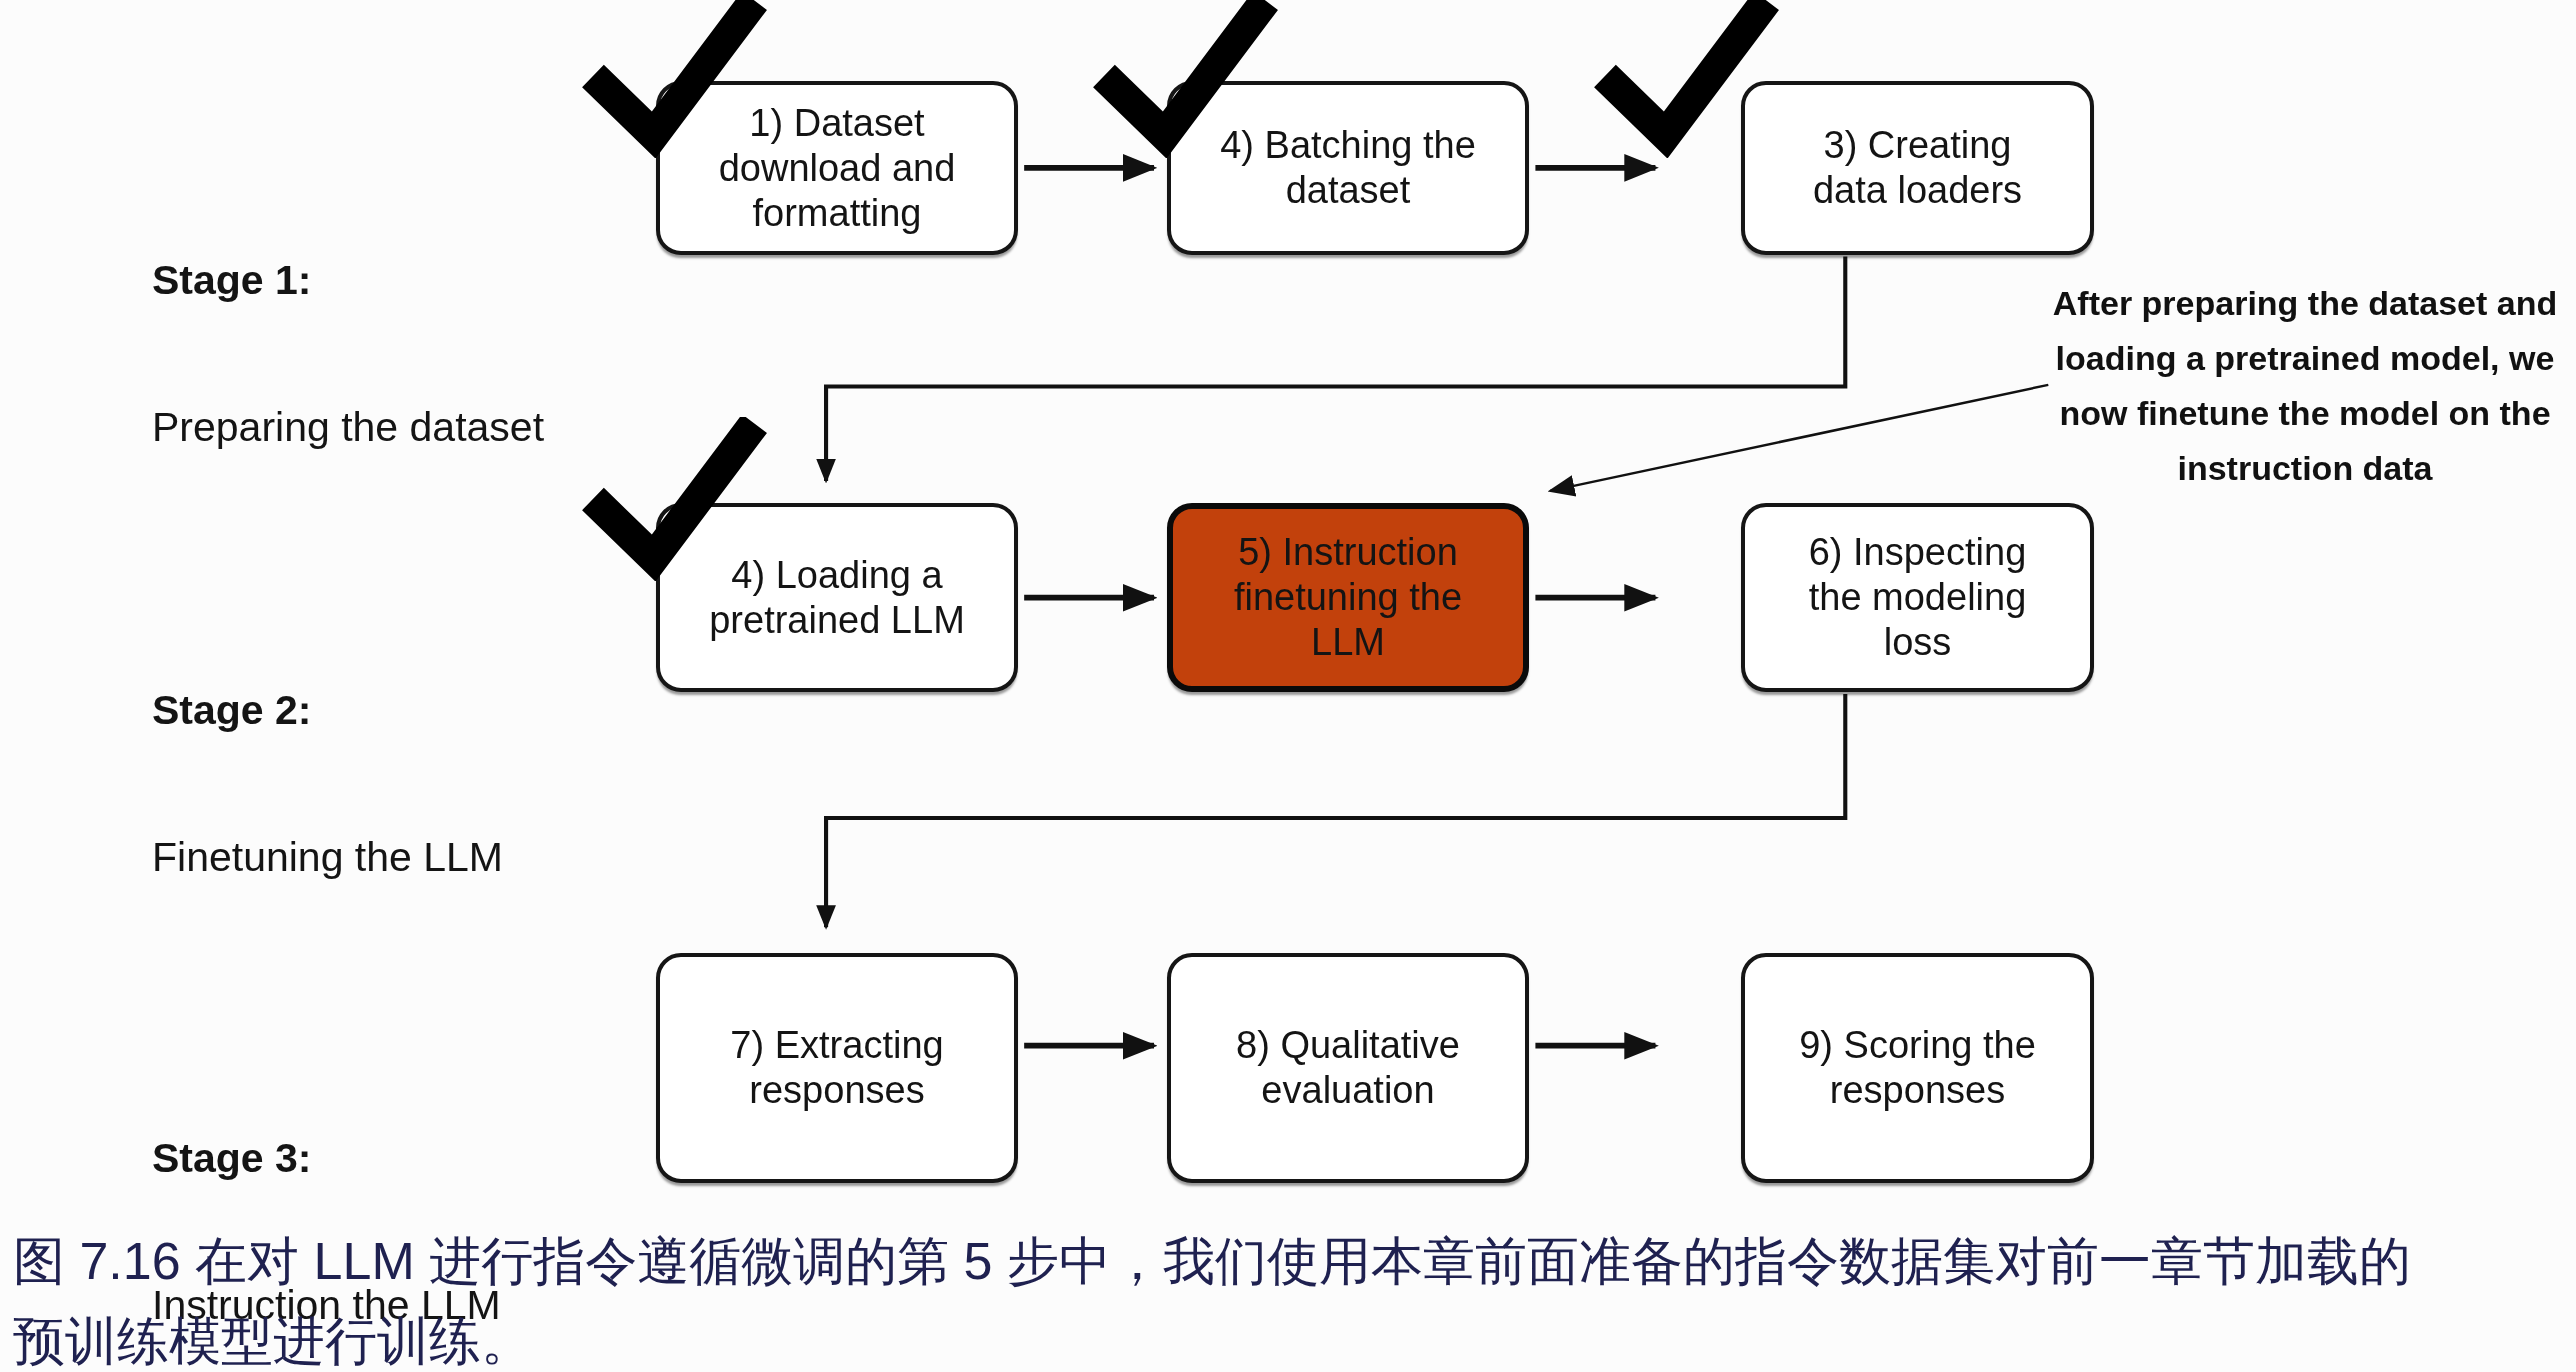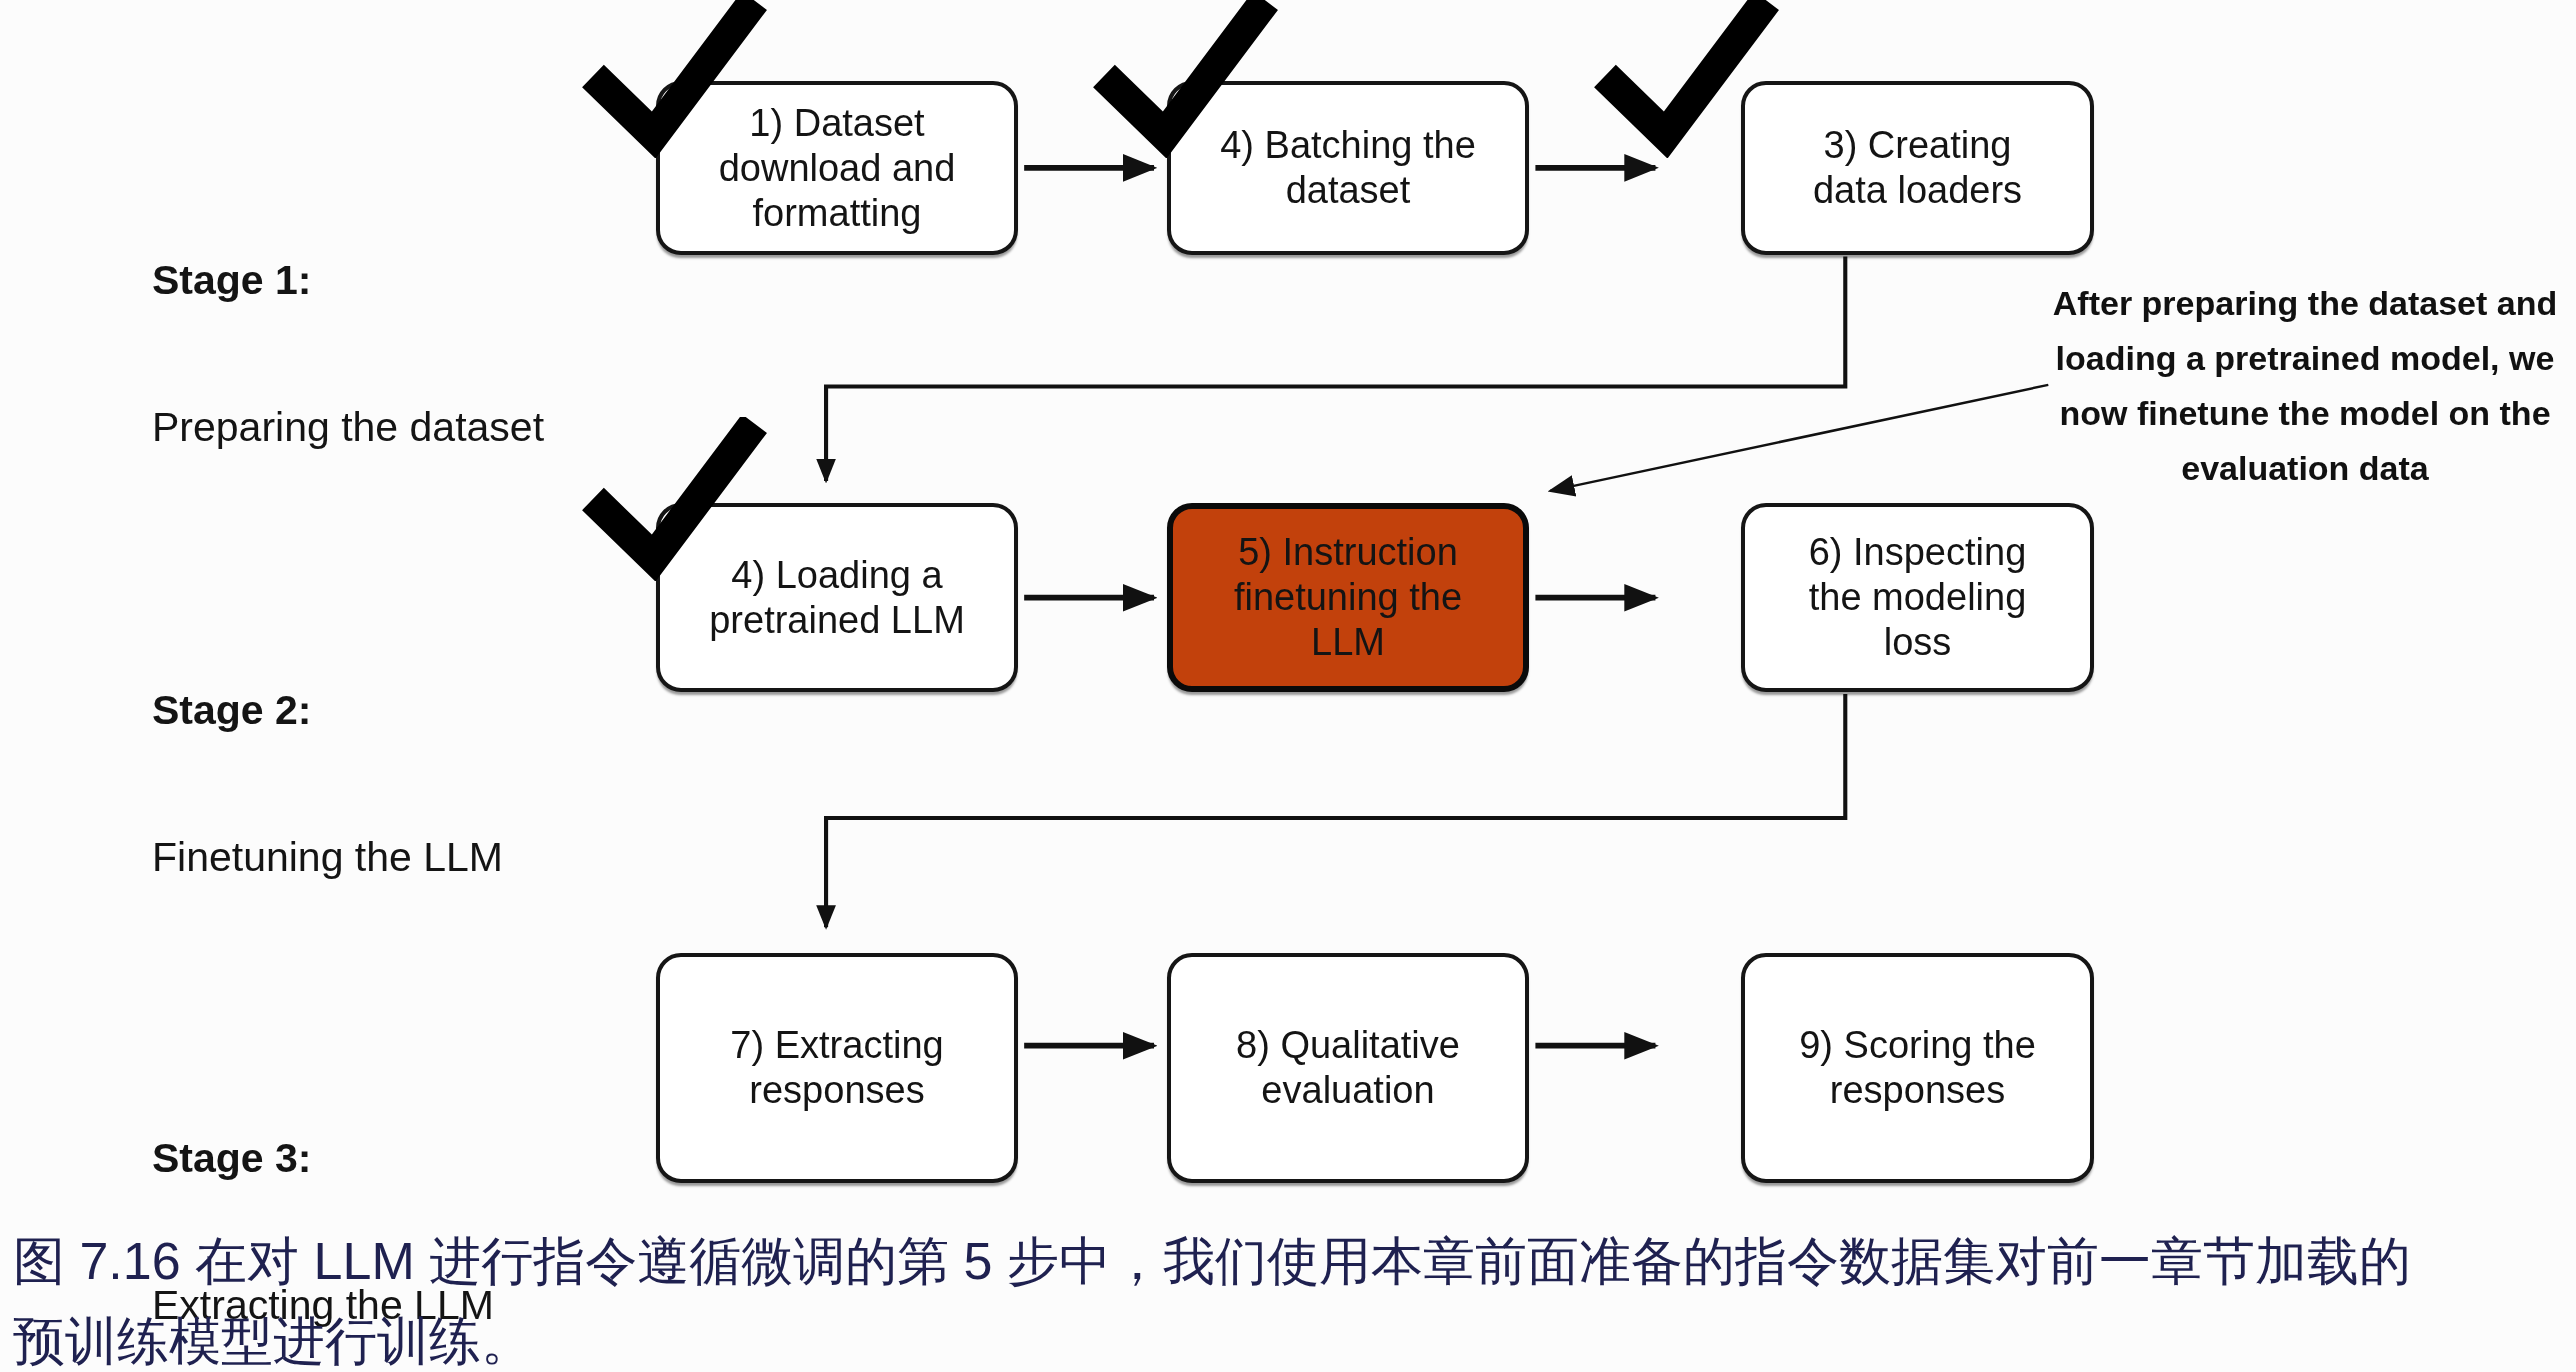--- a/index.html
+++ b/index.html
@@ -126,21 +126,21 @@
   <div class="stage-label" style="top:118px">
     <div class="title">Stage 1:</div>
     <div class="subtitle">Preparing the dataset</div>
   </div>
   <div class="stage-label" style="top:548px">
     <div class="title">Stage 2:</div>
     <div class="subtitle">Finetuning the LLM</div>
   </div>
   <div class="stage-label" style="top:996px">
     <div class="title">Stage 3:</div>
-    <div class="subtitle">Extracting the LLM</div>
+    <div class="subtitle">Instruction the LLM</div>
   </div>
 
   <div class="node r1 c1">
     <div class="node-label">1) Dataset
 download and
 formatting</div>
   </div>
   <div class="node r1 c2">
     <div class="node-label">4) Batching the
 dataset</div>
@@ -187,19 +187,19 @@
   <svg class="check" style="left:1590px; top:-5.8px" viewBox="0 0 230 200">
     <polyline points="18,100 92,172 215,8" fill="none" stroke="#000000" stroke-width="38" stroke-linejoin="miter"></polyline>
   </svg>
   <svg class="check" style="left:578px; top:417px" viewBox="0 0 230 200">
     <polyline points="18,100 92,172 215,8" fill="none" stroke="#000000" stroke-width="38" stroke-linejoin="miter"></polyline>
   </svg>
 
   <div class="annotation">After preparing the dataset and
 loading a pretrained model, we
 now finetune the model on the
-evaluation data</div>
+instruction data</div>
 
   <div class="caption">图 7.16 在对 LLM 进行指令遵循微调的第 5 步中，我们使用本章前面准备的指令数据集对前一章节加载的
 预训练模型进行训练。</div>
 
 </div>
 
 
 </body></html>

